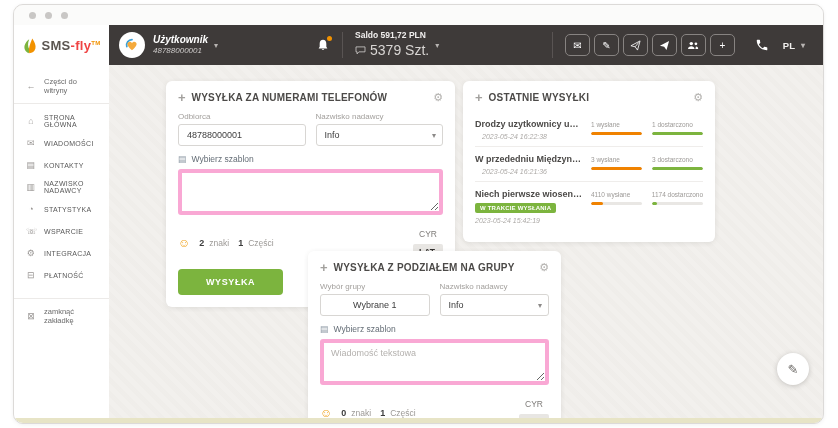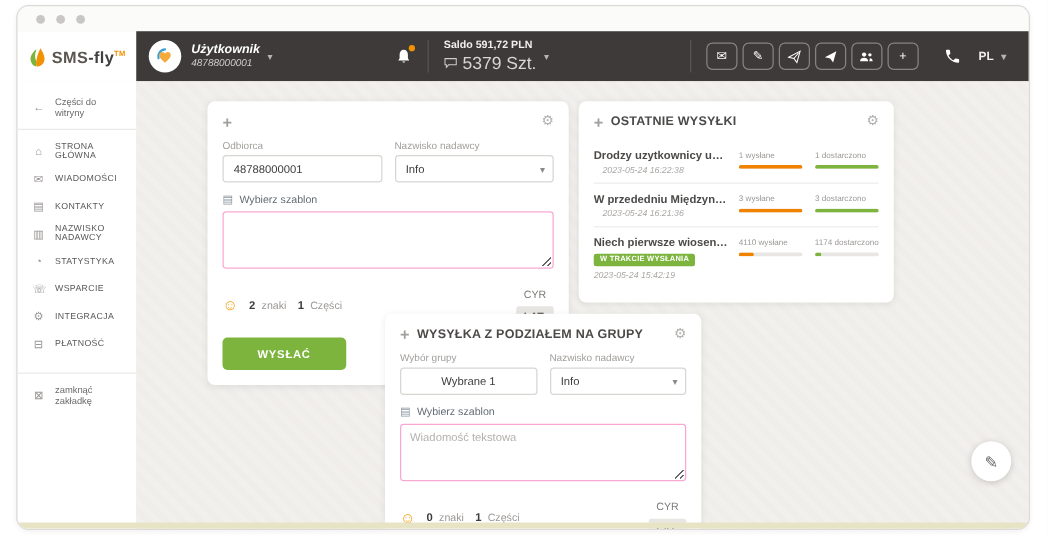--- a/index.html
+++ b/index.html
@@ -14,21 +14,21 @@
 
   
   .chrome { height:20px; background:#fbfbfa; display:flex; align-items:center; padding-left:15px; gap:9px; }
   .chrome .dot { width:7px; height:7px; border-radius:50%; background:#c9c7c5; }
 
   
   .topbar { display:flex; height:40px; }
   .logo-box { width:95px; background:#fff; display:flex; align-items:center; justify-content:center; gap:3px; }
   .brand { font-weight:bold; font-size:13px; letter-spacing:.3px; }
   .brand .sms { color:#5b5550; }
-  .brand .fly { color:#404040; }
+  .brand .fly { color:#ef4444; }
   .brand .tm { color:#f29200; font-size:6px; vertical-align:super; font-weight:bold; }
 
   .header { flex:1; background:#3e3a39; display:flex; align-items:center; color:#fff; padding:0 12px 0 10px; }
   .avatar { width:26px; height:26px; border-radius:50%; background:#fff; display:flex; align-items:center; justify-content:center; flex:none; }
   .user-block { margin-left:8px; line-height:1.2;font-style:italic; }
   .user-name { font-size:10px; font-weight:bold; color:#fff; }
   .user-phone { font-size:8px; color:#cfcccb; }
   .caret { color:#b7b3b1; font-size:8px; margin:0 6px; }
   .bell-wrap { position:relative; margin-left:92px; }
   .bell-dot { position:absolute; right:-2px; top:-2px; width:5px; height:5px; background:#f29200; border-radius:50%; }
@@ -68,21 +68,21 @@
   .field-label { font-size:8px; color:#a3a09d; margin-bottom:3px; }
   .text-input { width:100%; height:22px; border:1px solid #d8d6d3; border-radius:3px; font-size:9px; color:#3d3d3d; padding:0 8px; font-family:"Liberation Sans",sans-serif; background:#fff; }
   .text-input.centered { text-align:center; }
   .select { position:relative; height:22px; border:1px solid #d8d6d3; border-radius:3px; font-size:9px; color:#3d3d3d; padding:5px 16px 0 8px; background:#fff; cursor:pointer; }
   .select .sel-caret { position:absolute; right:6px; top:6px; color:#8c8a88; font-size:8px; }
 
   .template-row { display:flex; align-items:center; gap:5px; margin:8px 0 5px; cursor:pointer; }
   .template-icon { color:#8d99a4; font-size:9px; }
   .template-text { font-size:8.5px; color:#636c75; }
 
-  .msg-area { width:100%; height:46px; border:1px solid #f9a8d4; border-radius:3px; resize:vertical; font-size:9px; padding:5px 7px; color:#3d3d3d; font-family:"Liberation Sans",sans-serif; }
+  .msg-area { width:100%; height:46px; border:4px solid #f9a8d4; border-radius:3px; resize:vertical; font-size:9px; padding:5px 7px; color:#3d3d3d; font-family:"Liberation Sans",sans-serif; }
   .msg-area::placeholder { color:#b4b1ae; }
 
   .counter-row { display:flex; align-items:center; gap:5px; margin-top:7px; }
   .smiley { color:#f0a31e; font-size:12px; line-height:1; cursor:pointer; }
   .cnt-num { font-size:9px; font-weight:bold; color:#3d3d3d; margin-left:4px; }
   .cnt-label { font-size:8.5px; color:#9c9996; }
   .toggle-group { margin-left:auto; display:flex; gap:2px;flex-direction:column; }
   .tg-btn { font-size:8.5px; padding:3px 6px; border-radius:2px; cursor:pointer; }
   .tg-cyr { color:#7e7b78; }
   .tg-lat { color:#33312f; font-weight:bold; background:#e8e6e3; }
@@ -258,20 +258,21 @@
           <span class="side-icon">⊠</span>
           <span>zamknąć zakładkę</span>
         </div>
       </div>
 
       <div class="content">
 
         <div class="card" style="left:57px; top:16px; width:289px;">
           <div class="card-head">
             <span class="move-icon">+</span>
+            <span class="card-title">WYSYŁKA ZA NUMERAMI TELEFONÓW</span>
             <span class="gear">⚙</span>
           </div>
           <div class="fields">
             <div class="field">
               <div class="field-label">Odbiorca</div>
               <input class="text-input" type="text" value="48788000001" style="">
             </div>
             <div class="field">
               <div class="field-label">Nazwisko nadawcy</div>
               <div class="select">
@@ -289,21 +290,21 @@
             <span class="smiley">☺</span>
             <span class="cnt-num">2</span>
             <span class="cnt-label">znaki</span>
             <span class="cnt-num">1</span>
             <span class="cnt-label">Części</span>
             <div class="toggle-group">
               <span class="tg-btn tg-cyr">CYR</span>
               <span class="tg-btn tg-lat">LAT</span>
             </div>
           </div>
-          <button class="send-btn">WYSŁAĆ</button>
+          <button class="send-btn">WYSYŁKA</button>
         </div>
 
         <div class="card" style="left:354px; top:16px; width:252px;">
           <div class="card-head">
             <span class="move-icon">+</span>
             <span class="card-title">OSTATNIE WYSYŁKI</span>
             <span class="gear">⚙</span>
           </div>
 
           <div class="recent-item">

